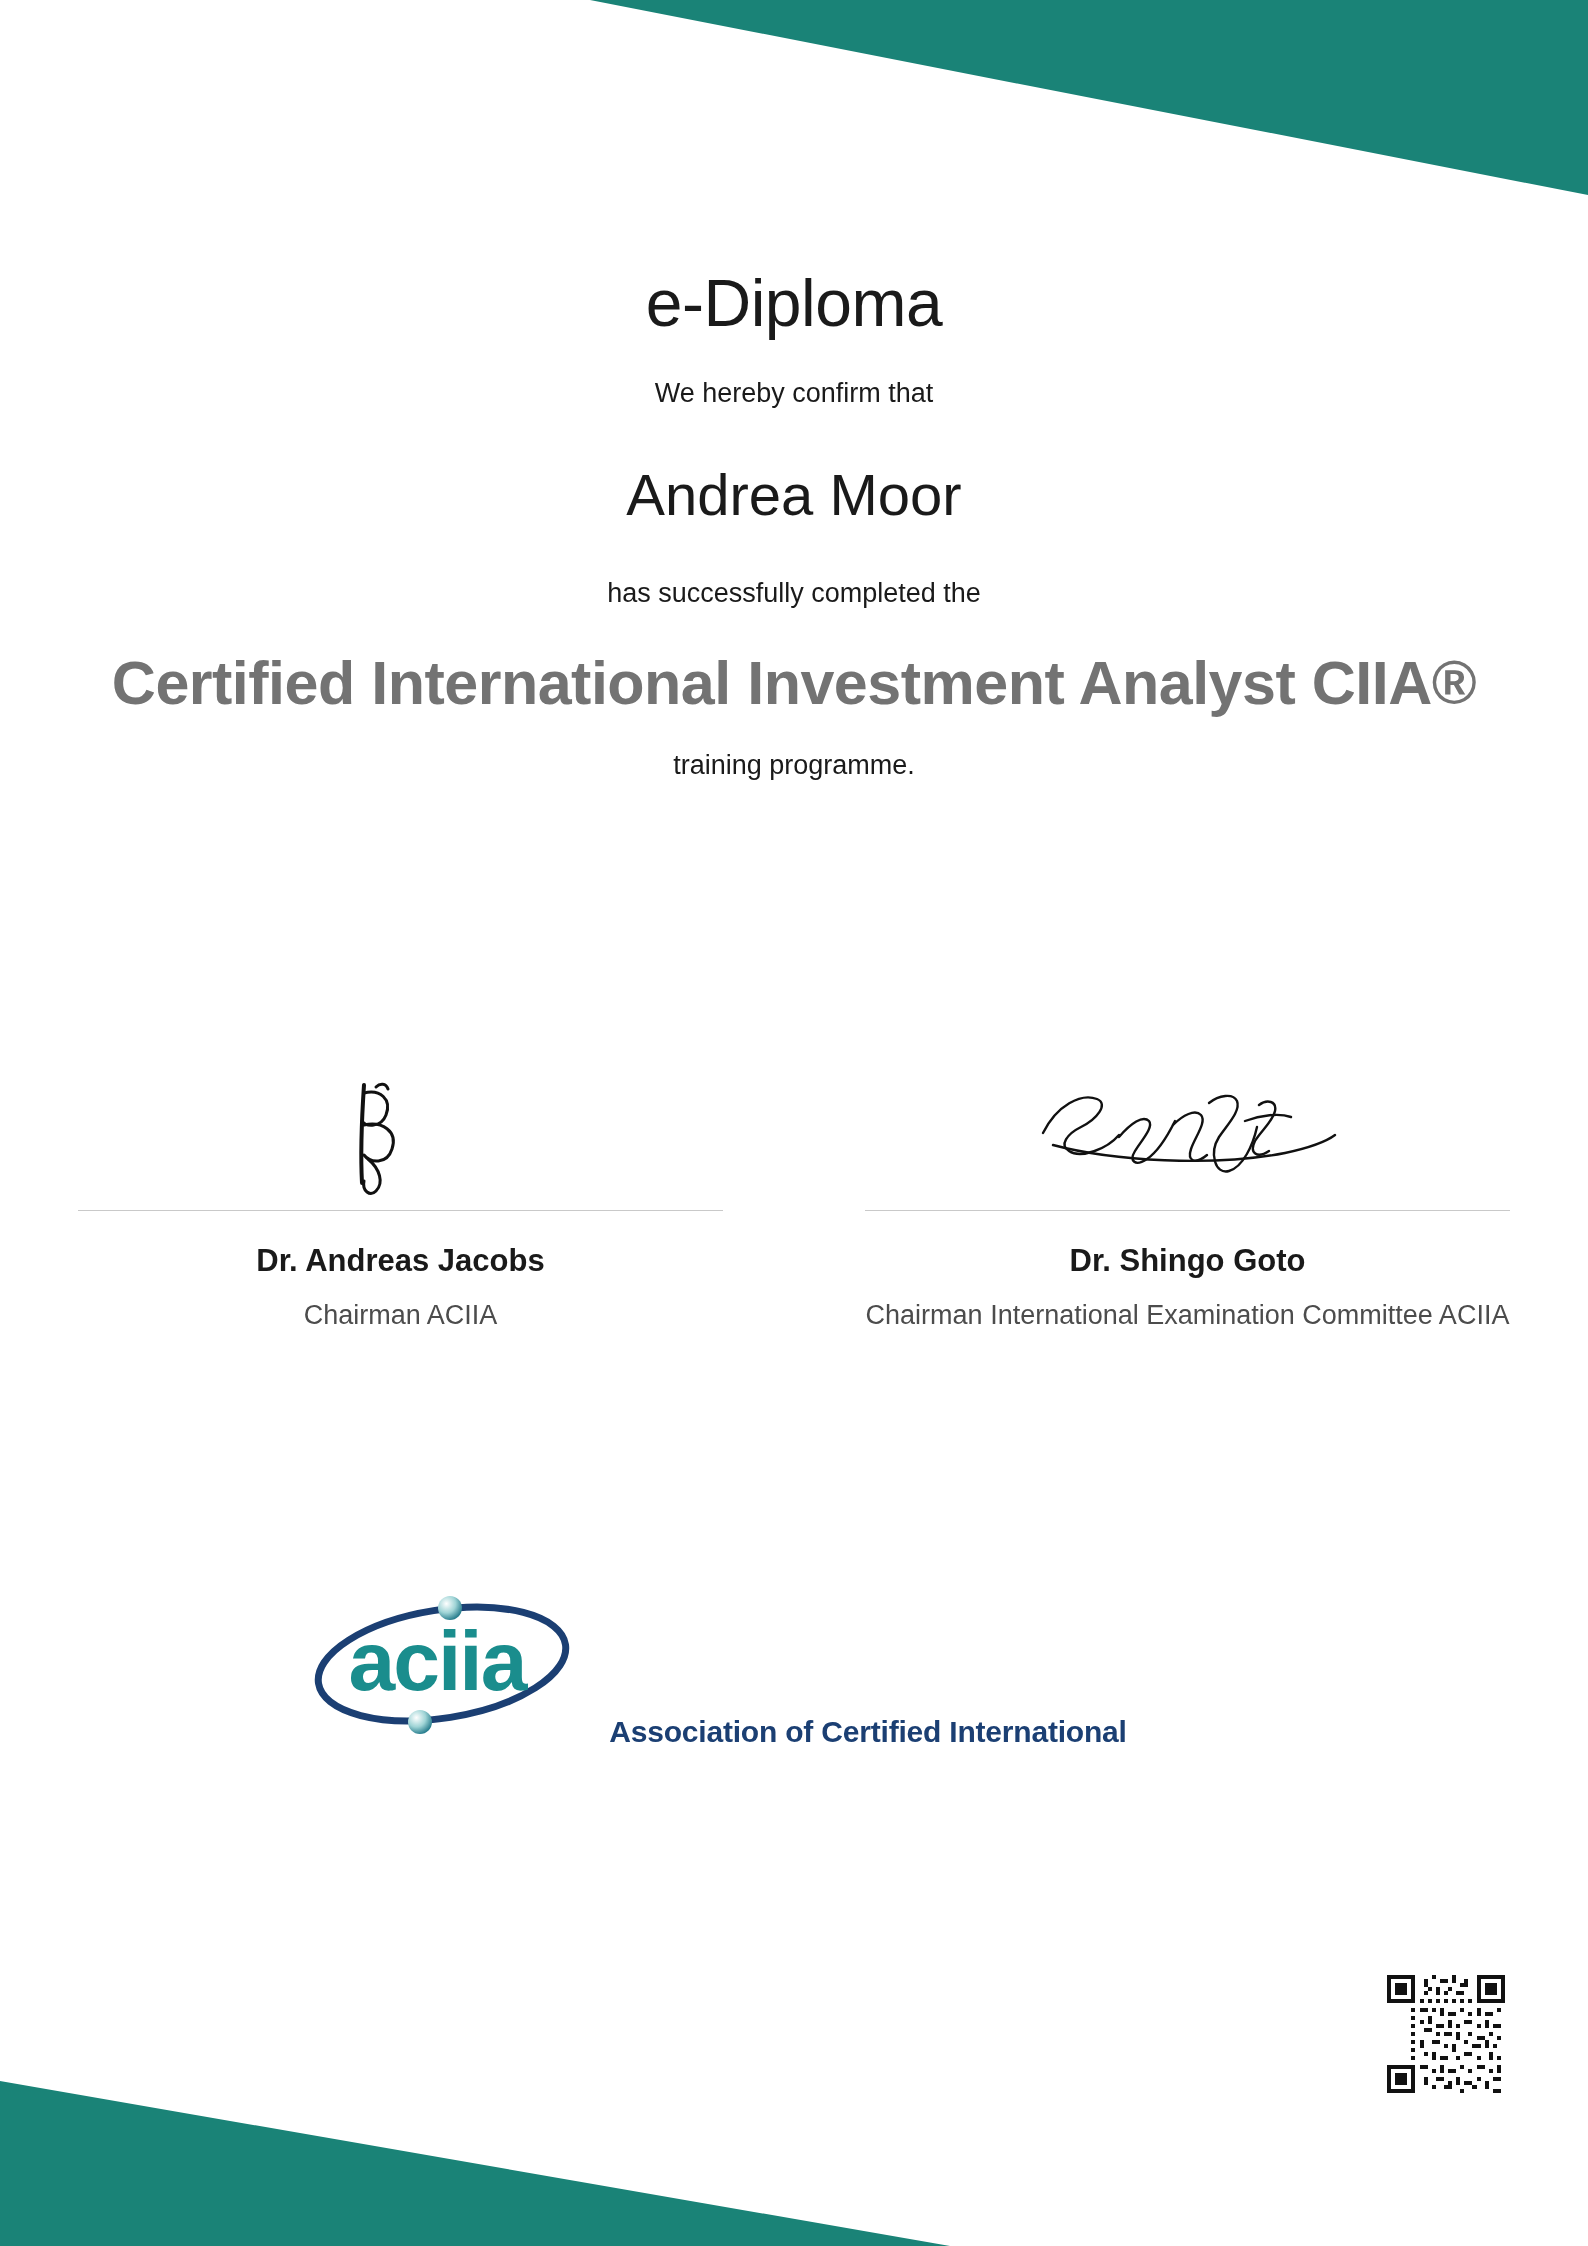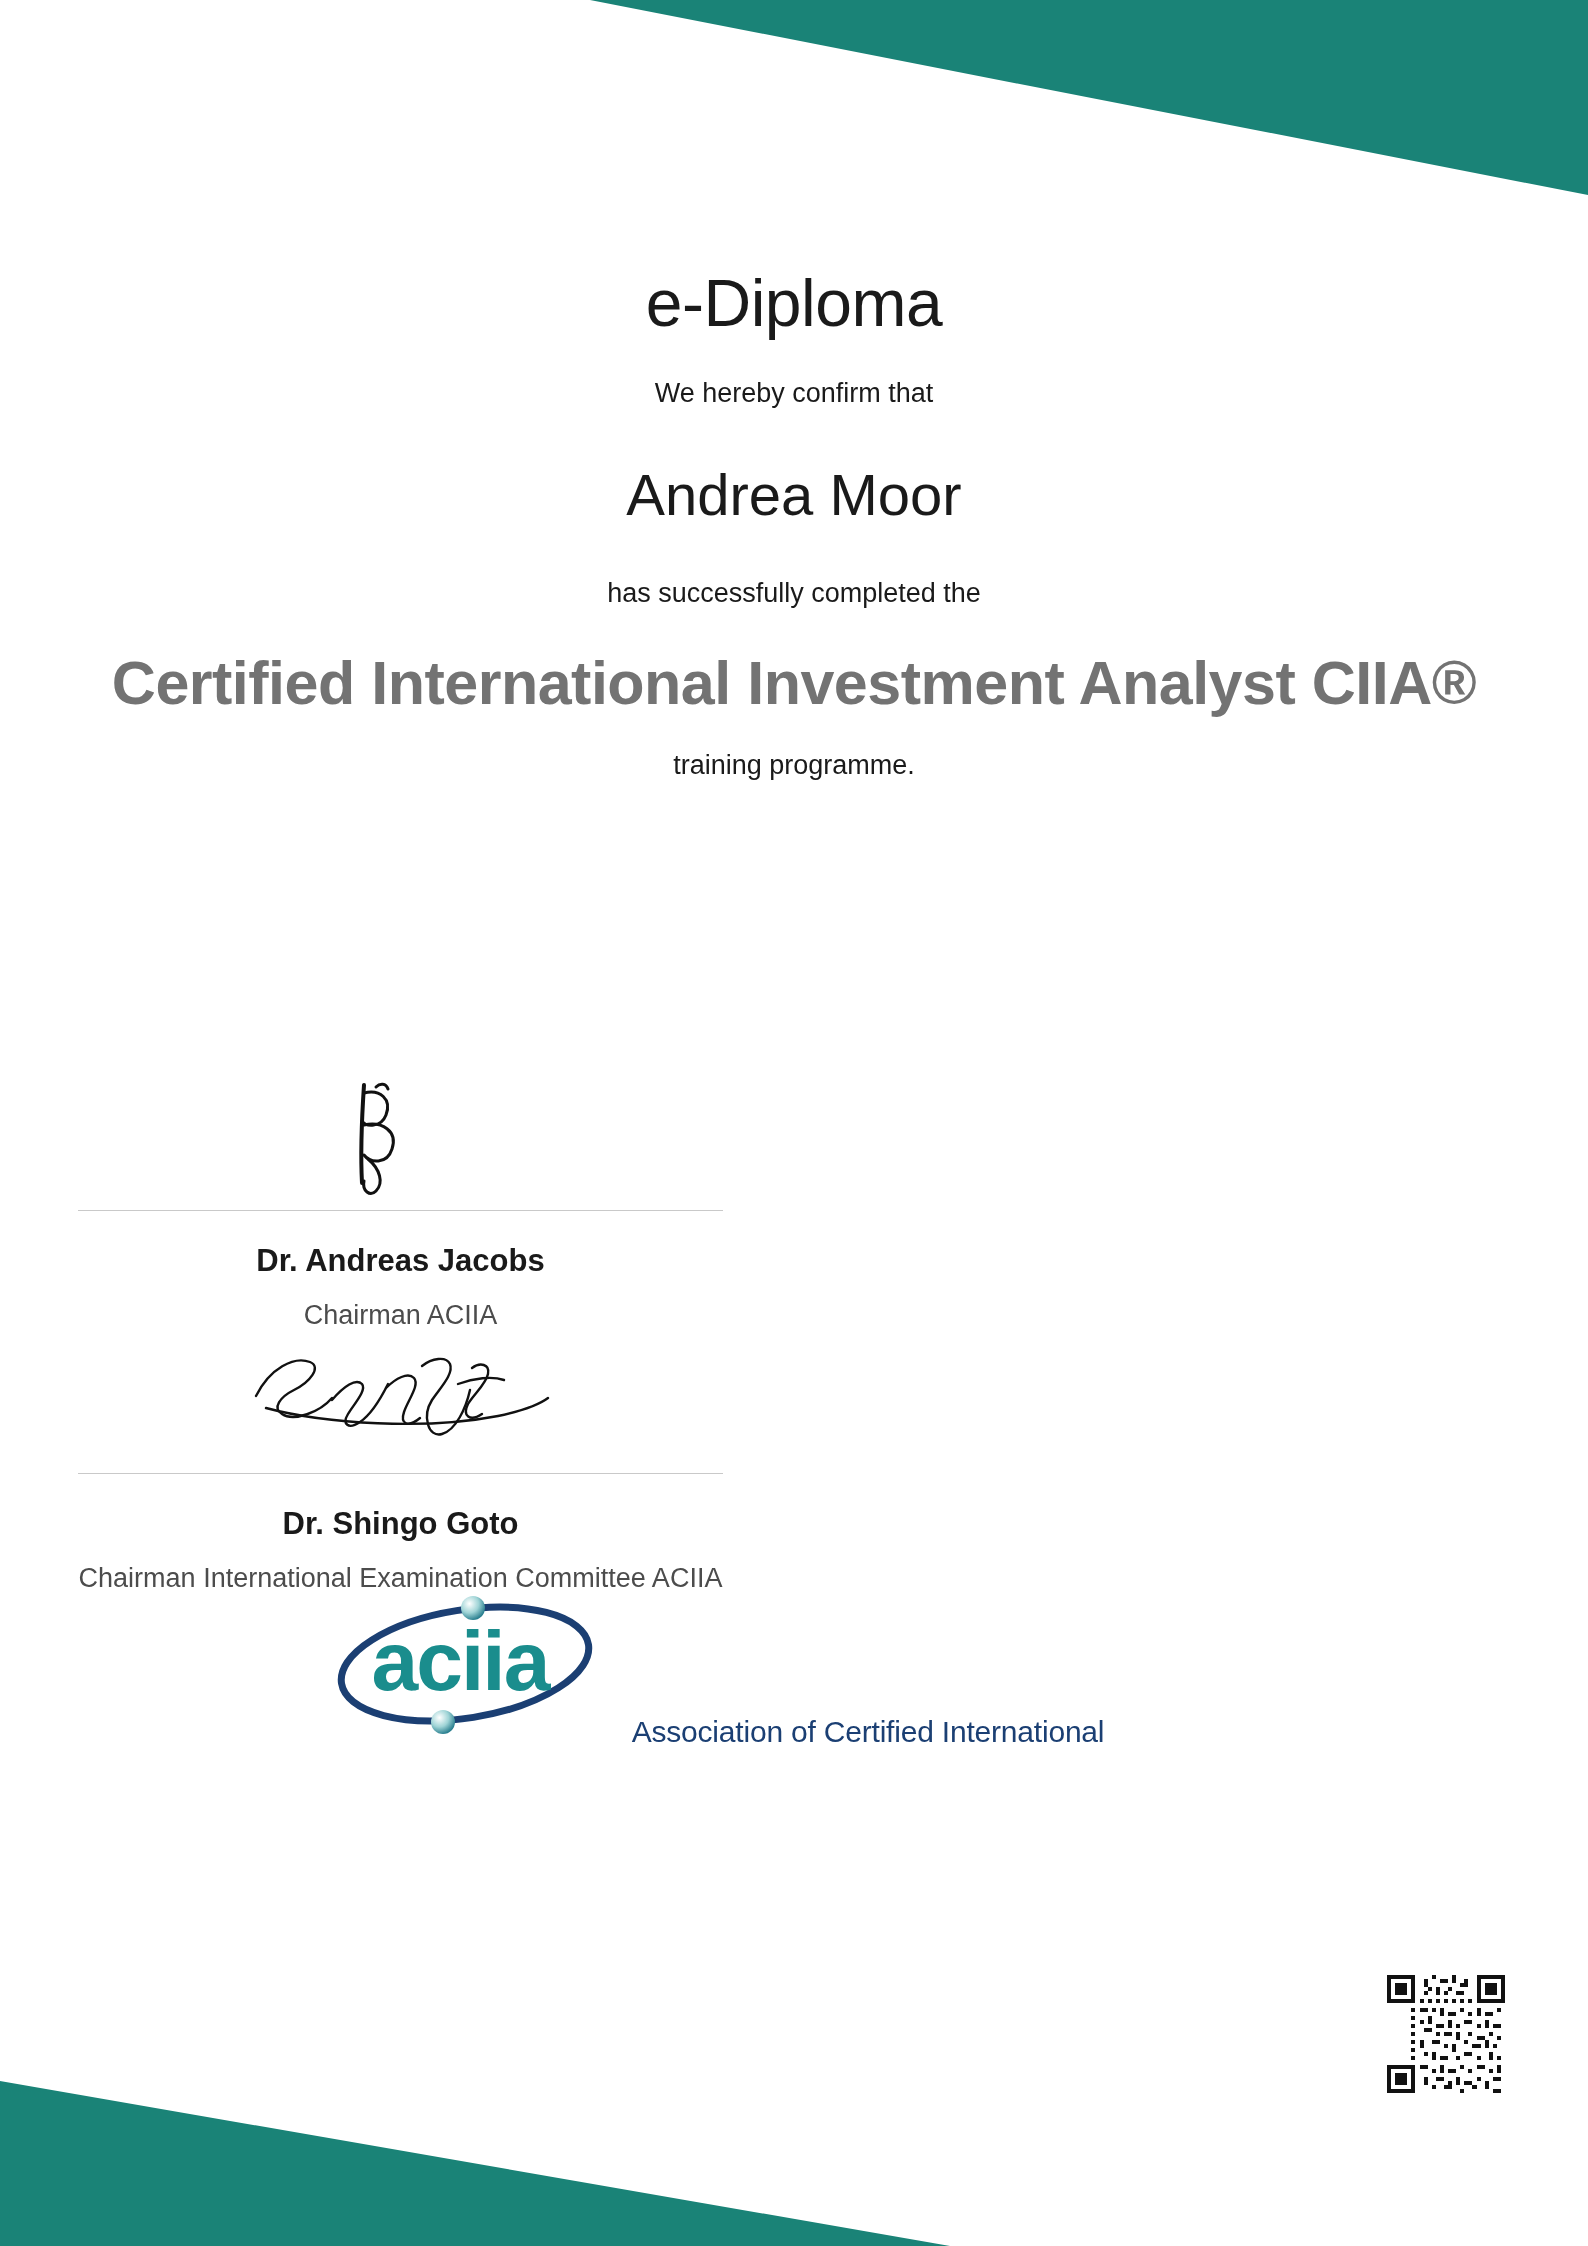--- a/index.html
+++ b/index.html
@@ -105,21 +105,20 @@
   }
 
   
   .signatures {
     position: absolute;
     top: 1070px;
     left: 78px;
     right: 78px;
     display: flex;
     justify-content: space-between;
-    flex-direction: column;
   }
   .sig-block {
     width: 645px;
     text-align: center;
   }
   .sig-img {
     height: 130px;
     display: flex;
     align-items: flex-end;
     justify-content: center;
@@ -157,21 +156,21 @@
     width: 290px;
     height: 180px;
     position: relative;
     flex: none;
   }
   .logo-text {
     margin-left: 22px;
     font-size: 30px;
     line-height: 1.35;
     color: #1b3f73;
-    font-weight: 400;
+    font-weight: 700;
     letter-spacing: -0.2px;
   }
 
   
   .qr {
     position: absolute;
     right: 83px;
     top: 1975px;
     width: 118px;
     height: 118px;

